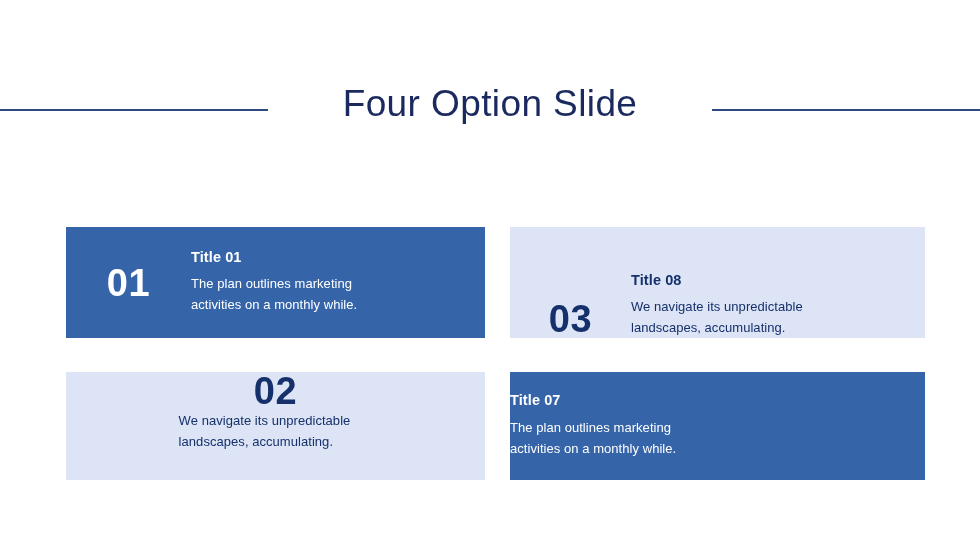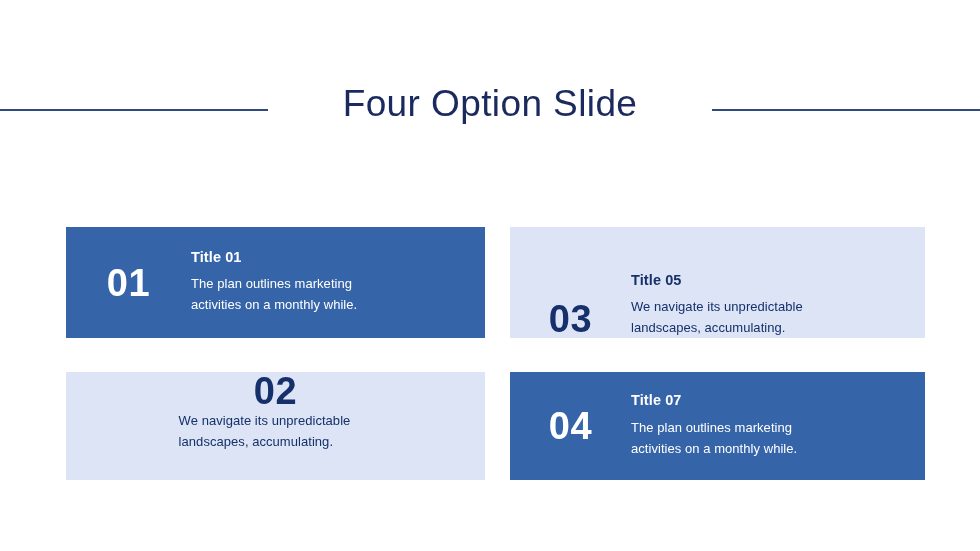--- a/index.html
+++ b/index.html
@@ -125,40 +125,39 @@
       <div class="card-desc">
         <span class="card-desc-line">The plan outlines marketing</span>
         <span class="card-desc-line">activities on a monthly  while.</span>
       </div>
     </div>
   </div>
 
   <div class="card card-light card-03">
     <div class="card-number">03</div>
     <div class="card-body">
-      <div class="card-title">Title 05</div>
+      <div class="card-title">Title 08</div>
       <div class="card-desc">
         <span class="card-desc-line">We navigate its unpredictable</span>
         <span class="card-desc-line">landscapes, accumulating.</span>
       </div>
     </div>
   </div>
 
   <div class="card card-light card-02">
     <div class="card-number">02</div>
     <div class="card-body">
       <div class="card-desc">
         <span class="card-desc-line">We navigate its unpredictable</span>
         <span class="card-desc-line">landscapes, accumulating.</span>
       </div>
     </div>
   </div>
 
   <div class="card card-dark card-04">
-    <div class="card-number">04</div>
     <div class="card-body">
       <div class="card-title">Title 07</div>
       <div class="card-desc">
         <span class="card-desc-line">The plan outlines marketing</span>
         <span class="card-desc-line">activities on a monthly  while.</span>
       </div>
     </div>
   </div>
 
 </div>

